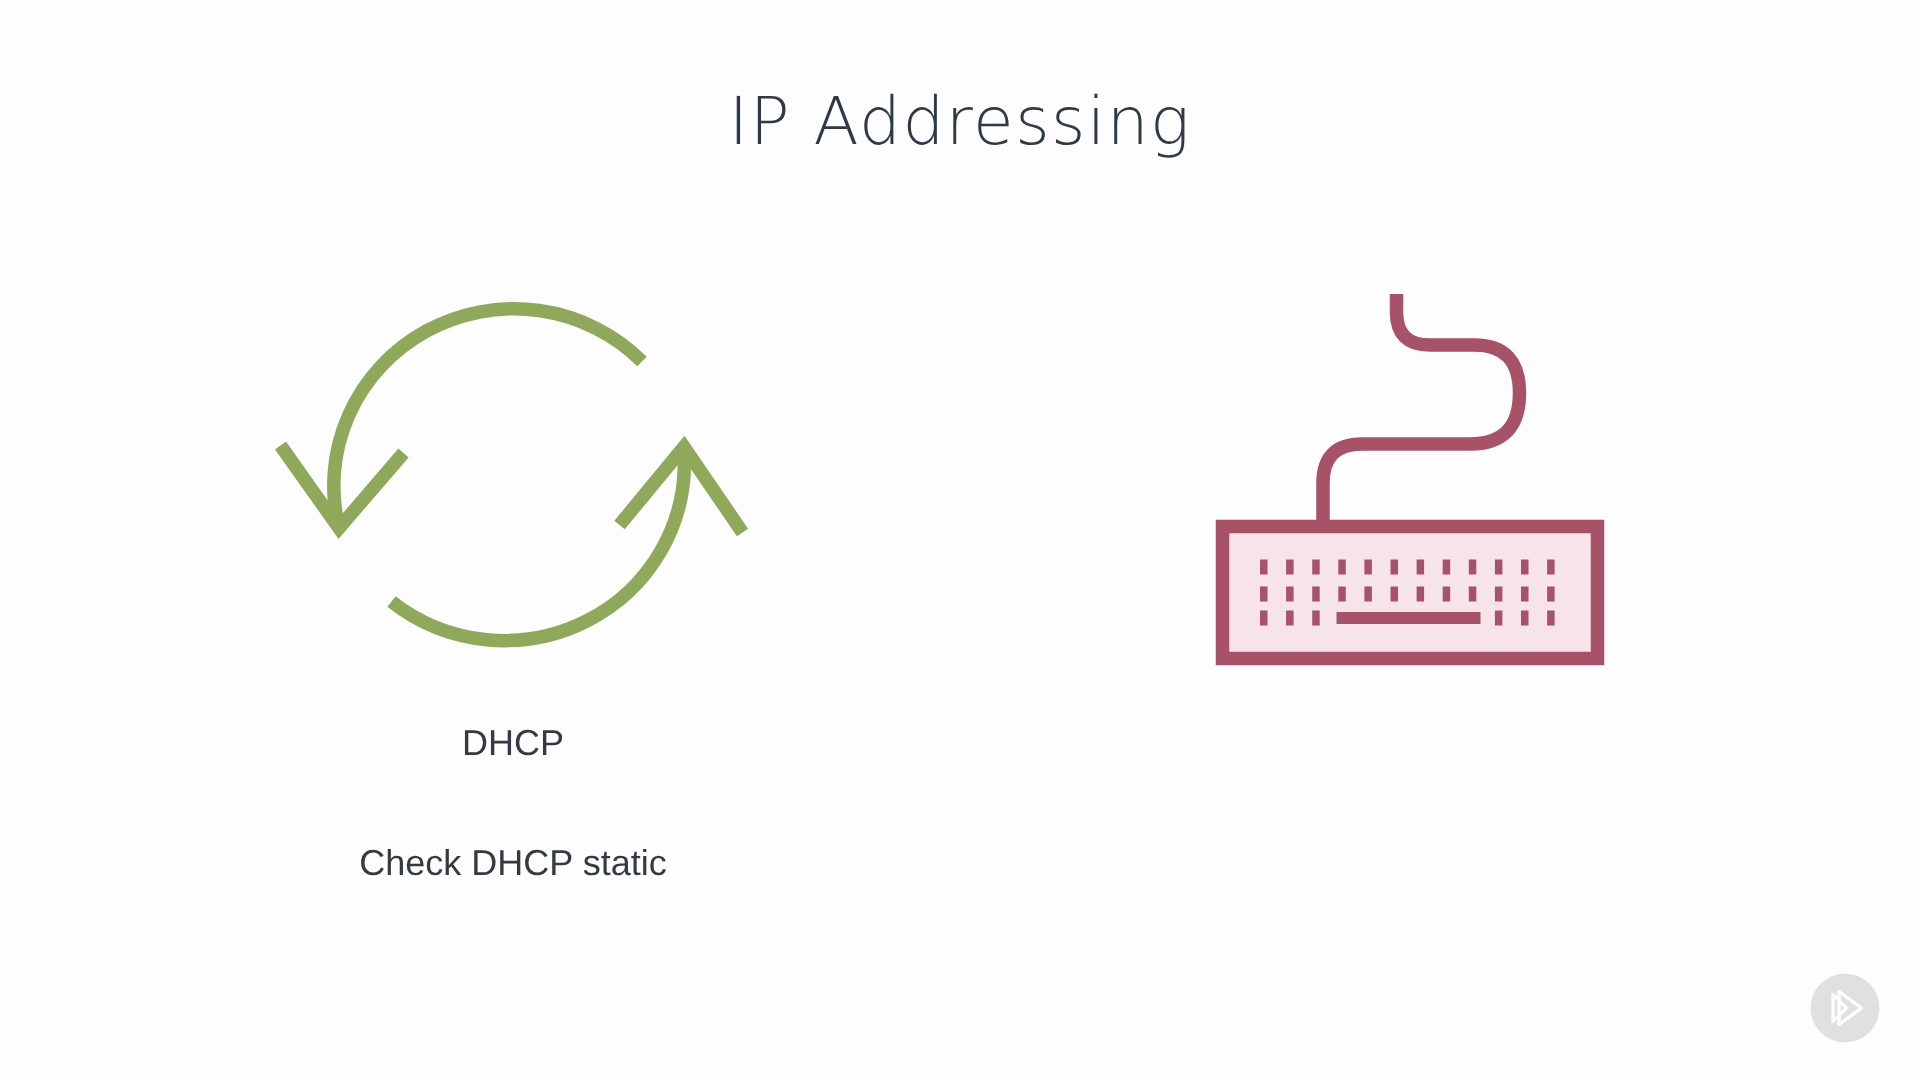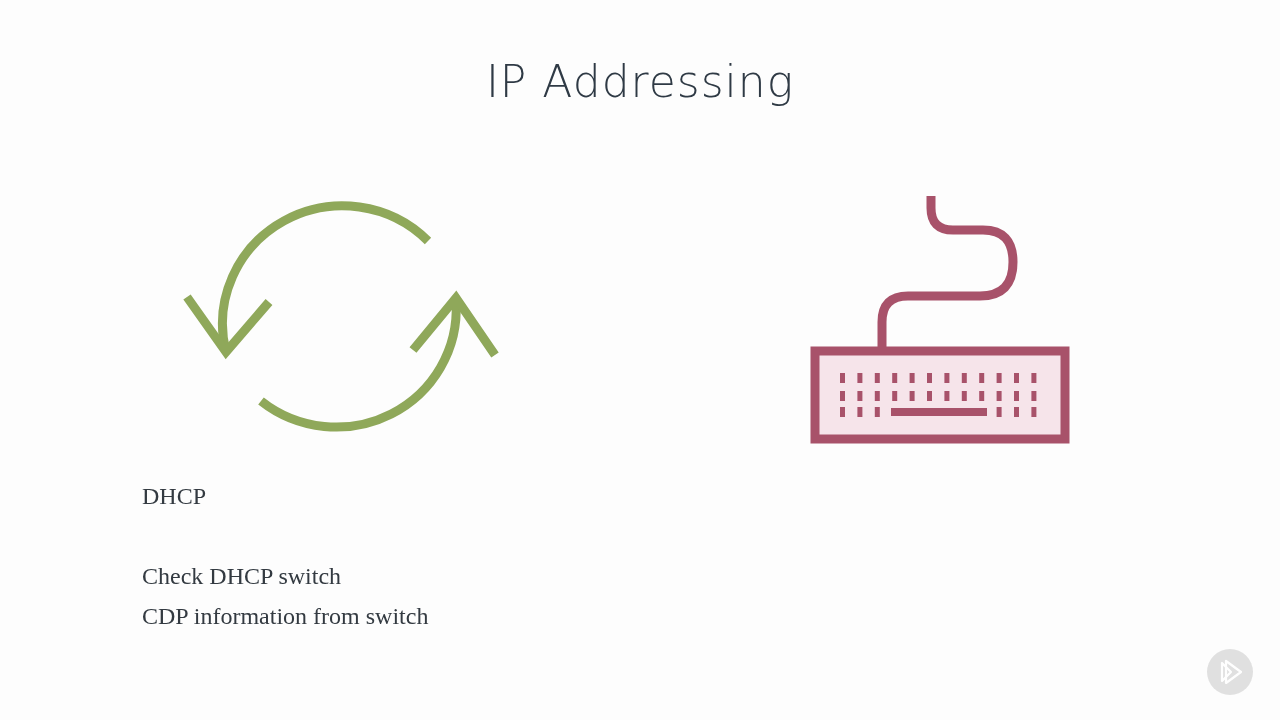--- a/index.html
+++ b/index.html
@@ -26,23 +26,23 @@
       font-family: "DejaVu Sans", sans-serif;
       font-weight: 200;
       font-size: 44px;
       letter-spacing: 1px;
       color: #2f3a45;
       margin: 0;
       -webkit-text-stroke: 0px;
     }
     .col {
       position: absolute;
-      text-align: left;
+      text-align: center;
       color: #333a41;
-      font-family: Liberation Serif, serif;
+      font-family: Liberation Sans, sans-serif;
       font-size: 24px;
       line-height: 40px;
     }
     .col-left { left: 142px; width: 400px; top: 476px; }
     .col-right { left: 738px; width: 400px; top: 476px; }
     .col .line { display: block; }
     .spacer { display: block; height: 40px; }
     .icon-sync {
       position: absolute;
       left: 170px;
@@ -127,22 +127,21 @@
           <rect x="214" y="227" width="5" height="10"></rect>
           <rect x="231.39999999999998" y="227" width="5" height="10"></rect>
           <rect x="91" y="228" width="96" height="8"></rect>
         </g>
     </svg>
   </div>
 
   <div class="col col-left">
     <span class="line">DHCP</span>
     <span class="spacer"></span>
-    <span class="line">Check DHCP switch</span>
-    <span class="line">CDP information from switch</span>
+    <span class="line">Check DHCP static</span>
   </div>
 
   <div class="col col-right">
   </div>
 
   <div class="play-btn">
     <svg viewBox="0 0 46 46">
       <polygon points="15,14 15,32 24,23" fill="none" stroke="#ffffff" stroke-width="2.2" stroke-linejoin="round"></polygon>
       <polygon points="19,12 19,34 34,23" fill="none" stroke="#ffffff" stroke-width="2.2" stroke-linejoin="round"></polygon>
     </svg>

